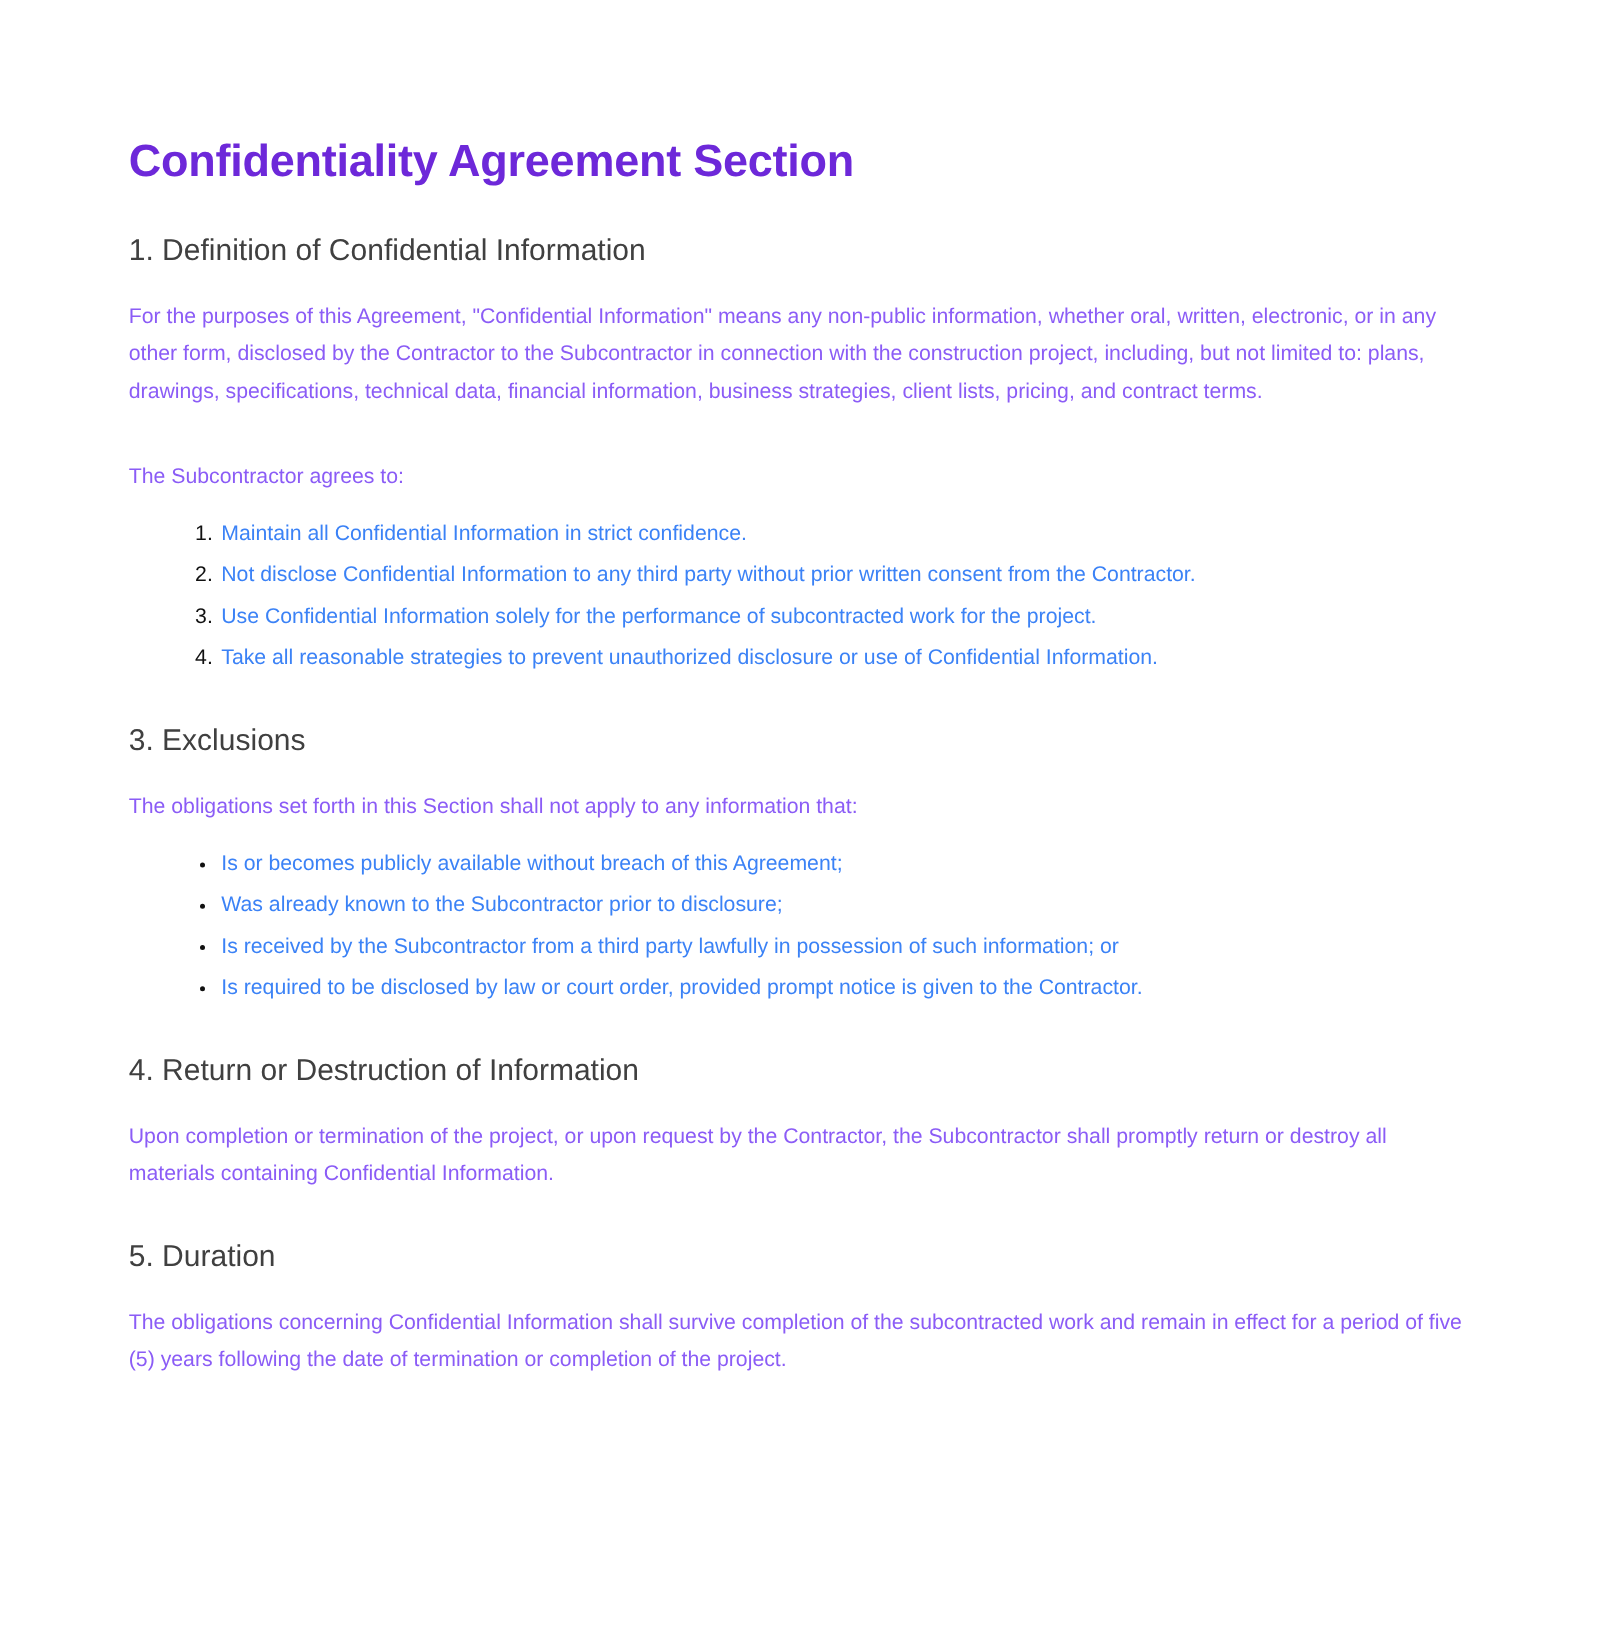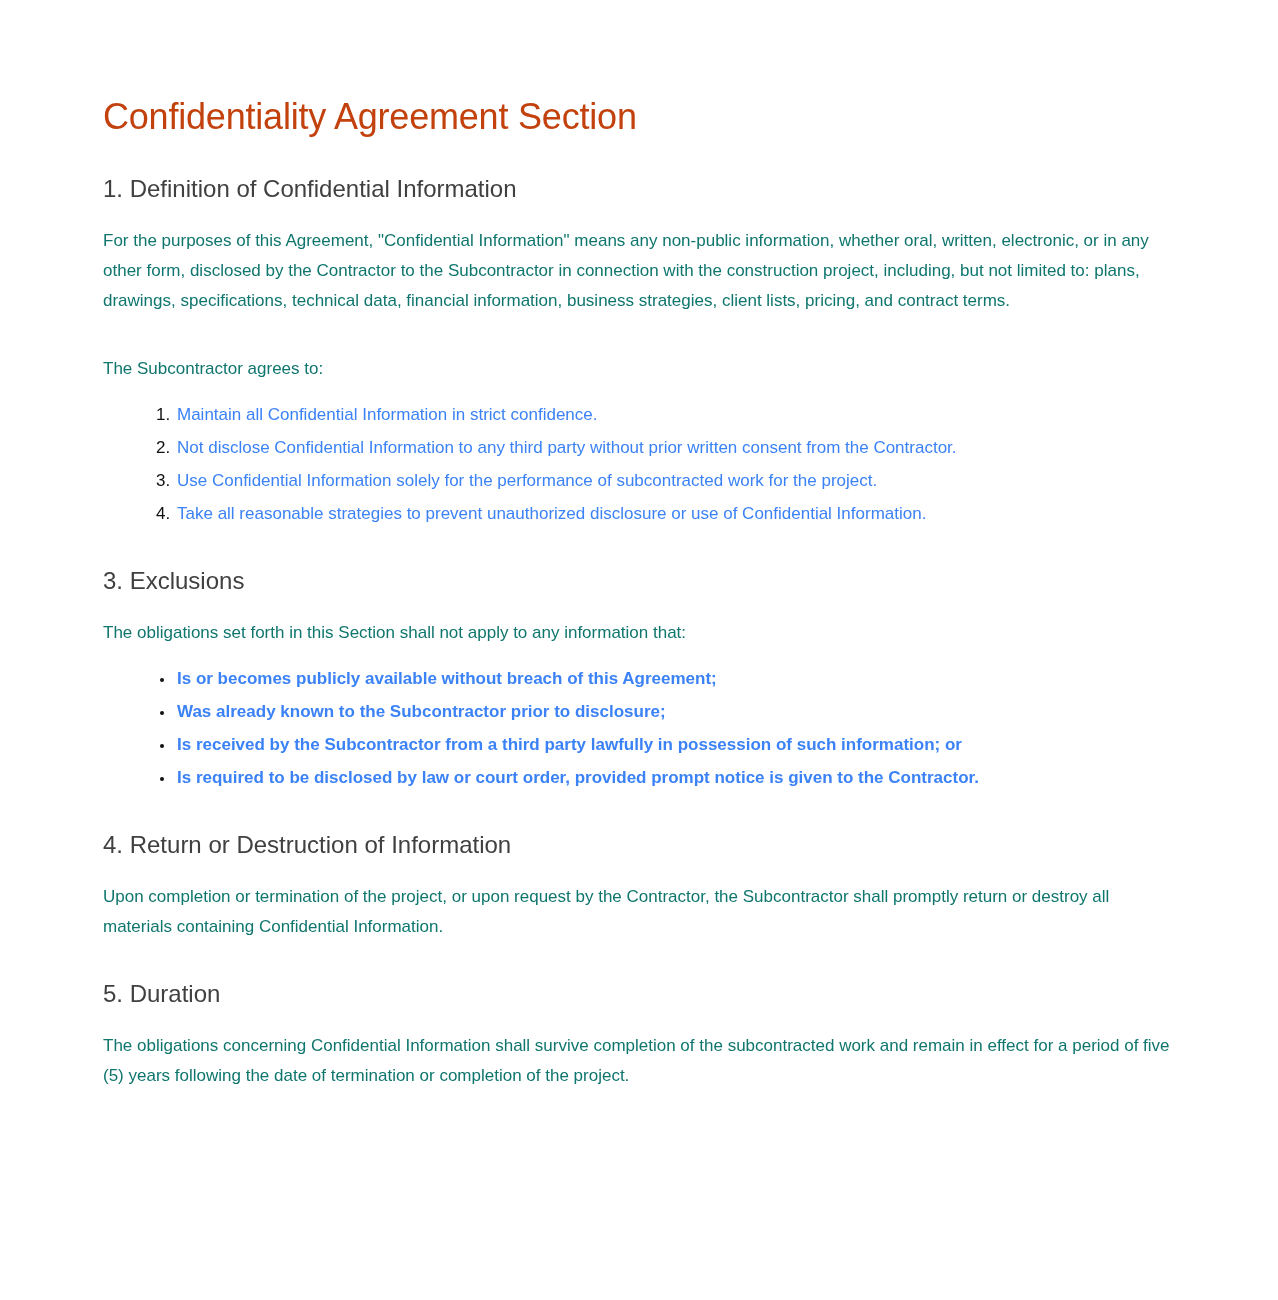--- a/index.html
+++ b/index.html
@@ -19,58 +19,57 @@
     width: 1278px;
     min-height: 1300px;
     padding: 96px 103px 40px 103px;
     background: #ffffff;
   }
   .doc {
     width: 1072px;
   }
   h1.doc-title {
     font-size: 36px;
-    font-weight: normal;
+    font-weight: bold;
     line-height: 1.15;
     letter-spacing: -0.2px;
-    margin: 0 0 38px 0;
-    color: #c2410c;
+    margin: 12px 0 38px 0;
+    color: #6d28d9;
   }
   h2.section-heading {
     font-size: 24px;
     font-weight: normal;
     line-height: 1.2;
     margin: 0 0 22px 0;
     color: #404040;
   }
   section.doc-section {
     margin: 0 0 38px 0;
   }
   section.doc-section:last-child {
     margin-bottom: 0;
   }
   p.body-text {
     font-size: 17px;
     line-height: 30px;
     margin: 0 0 16px 0;
-    color: #0f766e;
+    color: #8b5cf6;
   }
   p.body-text:last-child {
     margin-bottom: 0;
   }
   ol.numbered-list {
     margin: 12px 0 8px 0;
     padding-left: 72px;
     list-style: decimal;
   }
   ul.bullet-list {
     margin: 16px 0 8px 0;
     padding-left: 72px;
     list-style: disc;
-    font-weight: bold;
   }
   ol.numbered-list li,
   ul.bullet-list li {
     font-size: 17px;
     line-height: 30px;
     margin-bottom: 3px;
     color: #3b82f6;
     padding-left: 2px;
   }
   ol.numbered-list li::marker,

